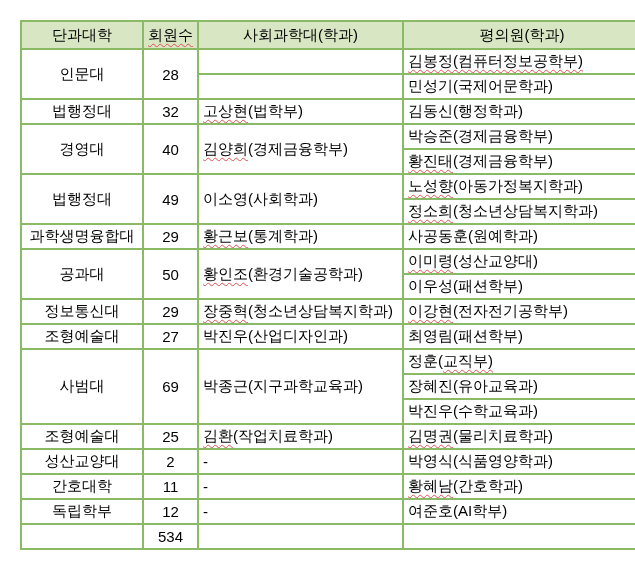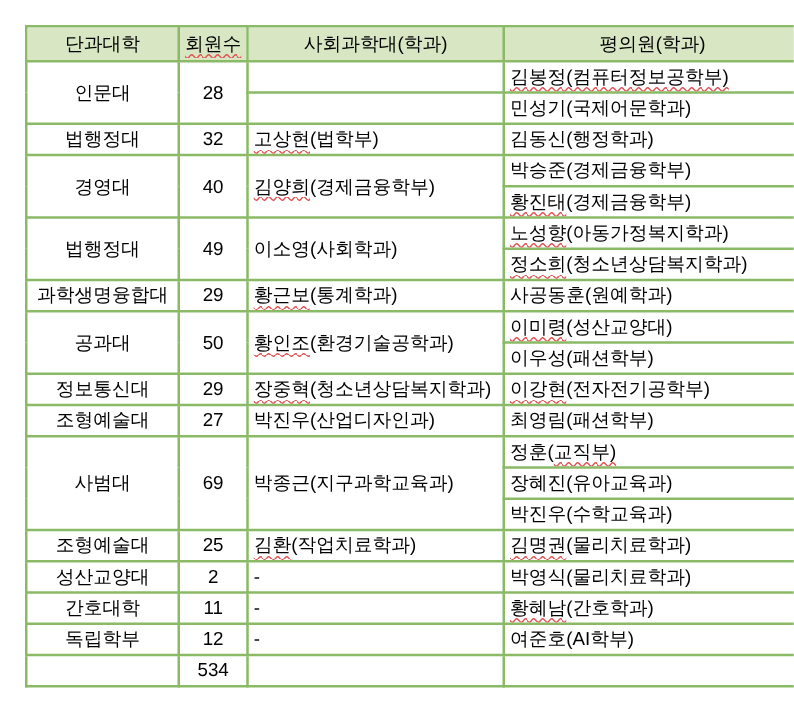--- a/index.html
+++ b/index.html
@@ -141,21 +141,21 @@
         <tr>
           <td class="center" rowspan="1">조형예술대</td>
           <td class="center" rowspan="1">25</td>
           <td class="left"><span class="sq">김환</span><span>(작업치료학과)</span></td>
           <td class="left"><span class="sq">김명권</span><span>(물리치료학과)</span></td>
         </tr>
         <tr>
           <td class="center" rowspan="1">성산교양대</td>
           <td class="center" rowspan="1">2</td>
           <td class="left"><span>-</span></td>
-          <td class="left"><span>박영식(물리치료학과)</span></td>
+          <td class="left"><span>박영식(식품영양학과)</span></td>
         </tr>
         <tr>
           <td class="center" rowspan="1">간호대학</td>
           <td class="center" rowspan="1">11</td>
           <td class="left"><span>-</span></td>
           <td class="left"><span class="sq">황혜남</span><span>(간호학과)</span></td>
         </tr>
         <tr>
           <td class="center" rowspan="1">독립학부</td>
           <td class="center" rowspan="1">12</td>

